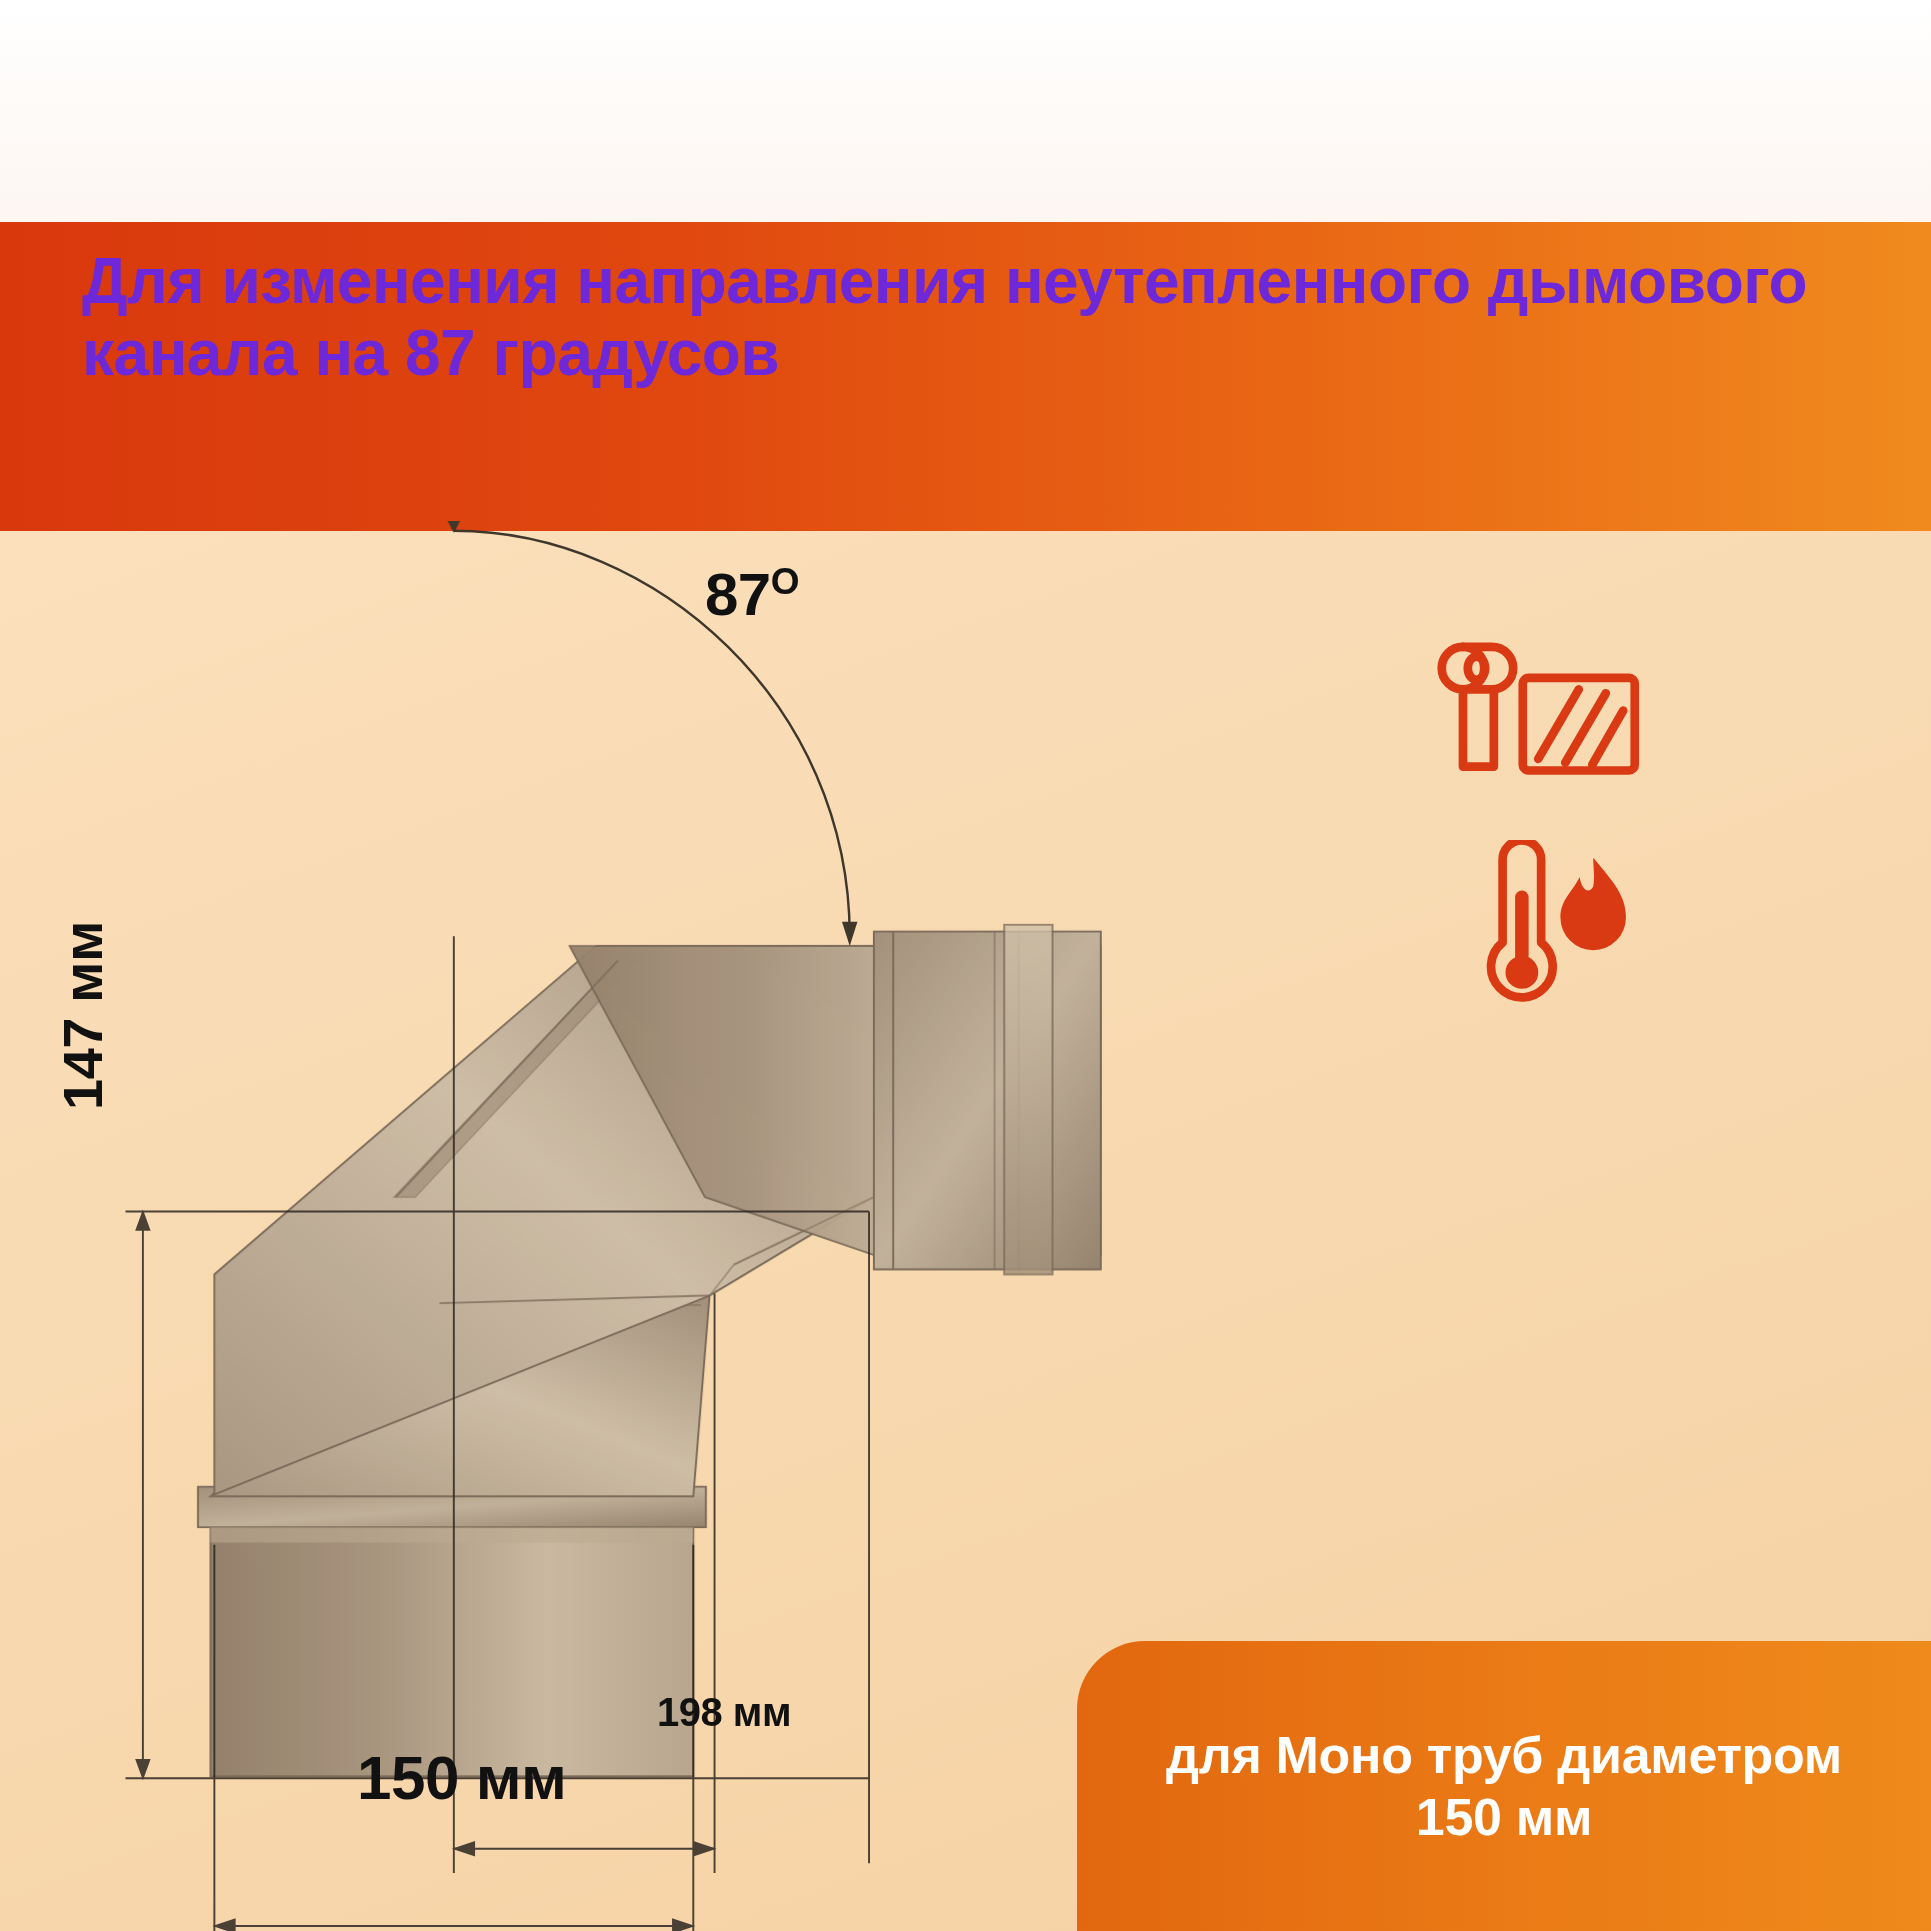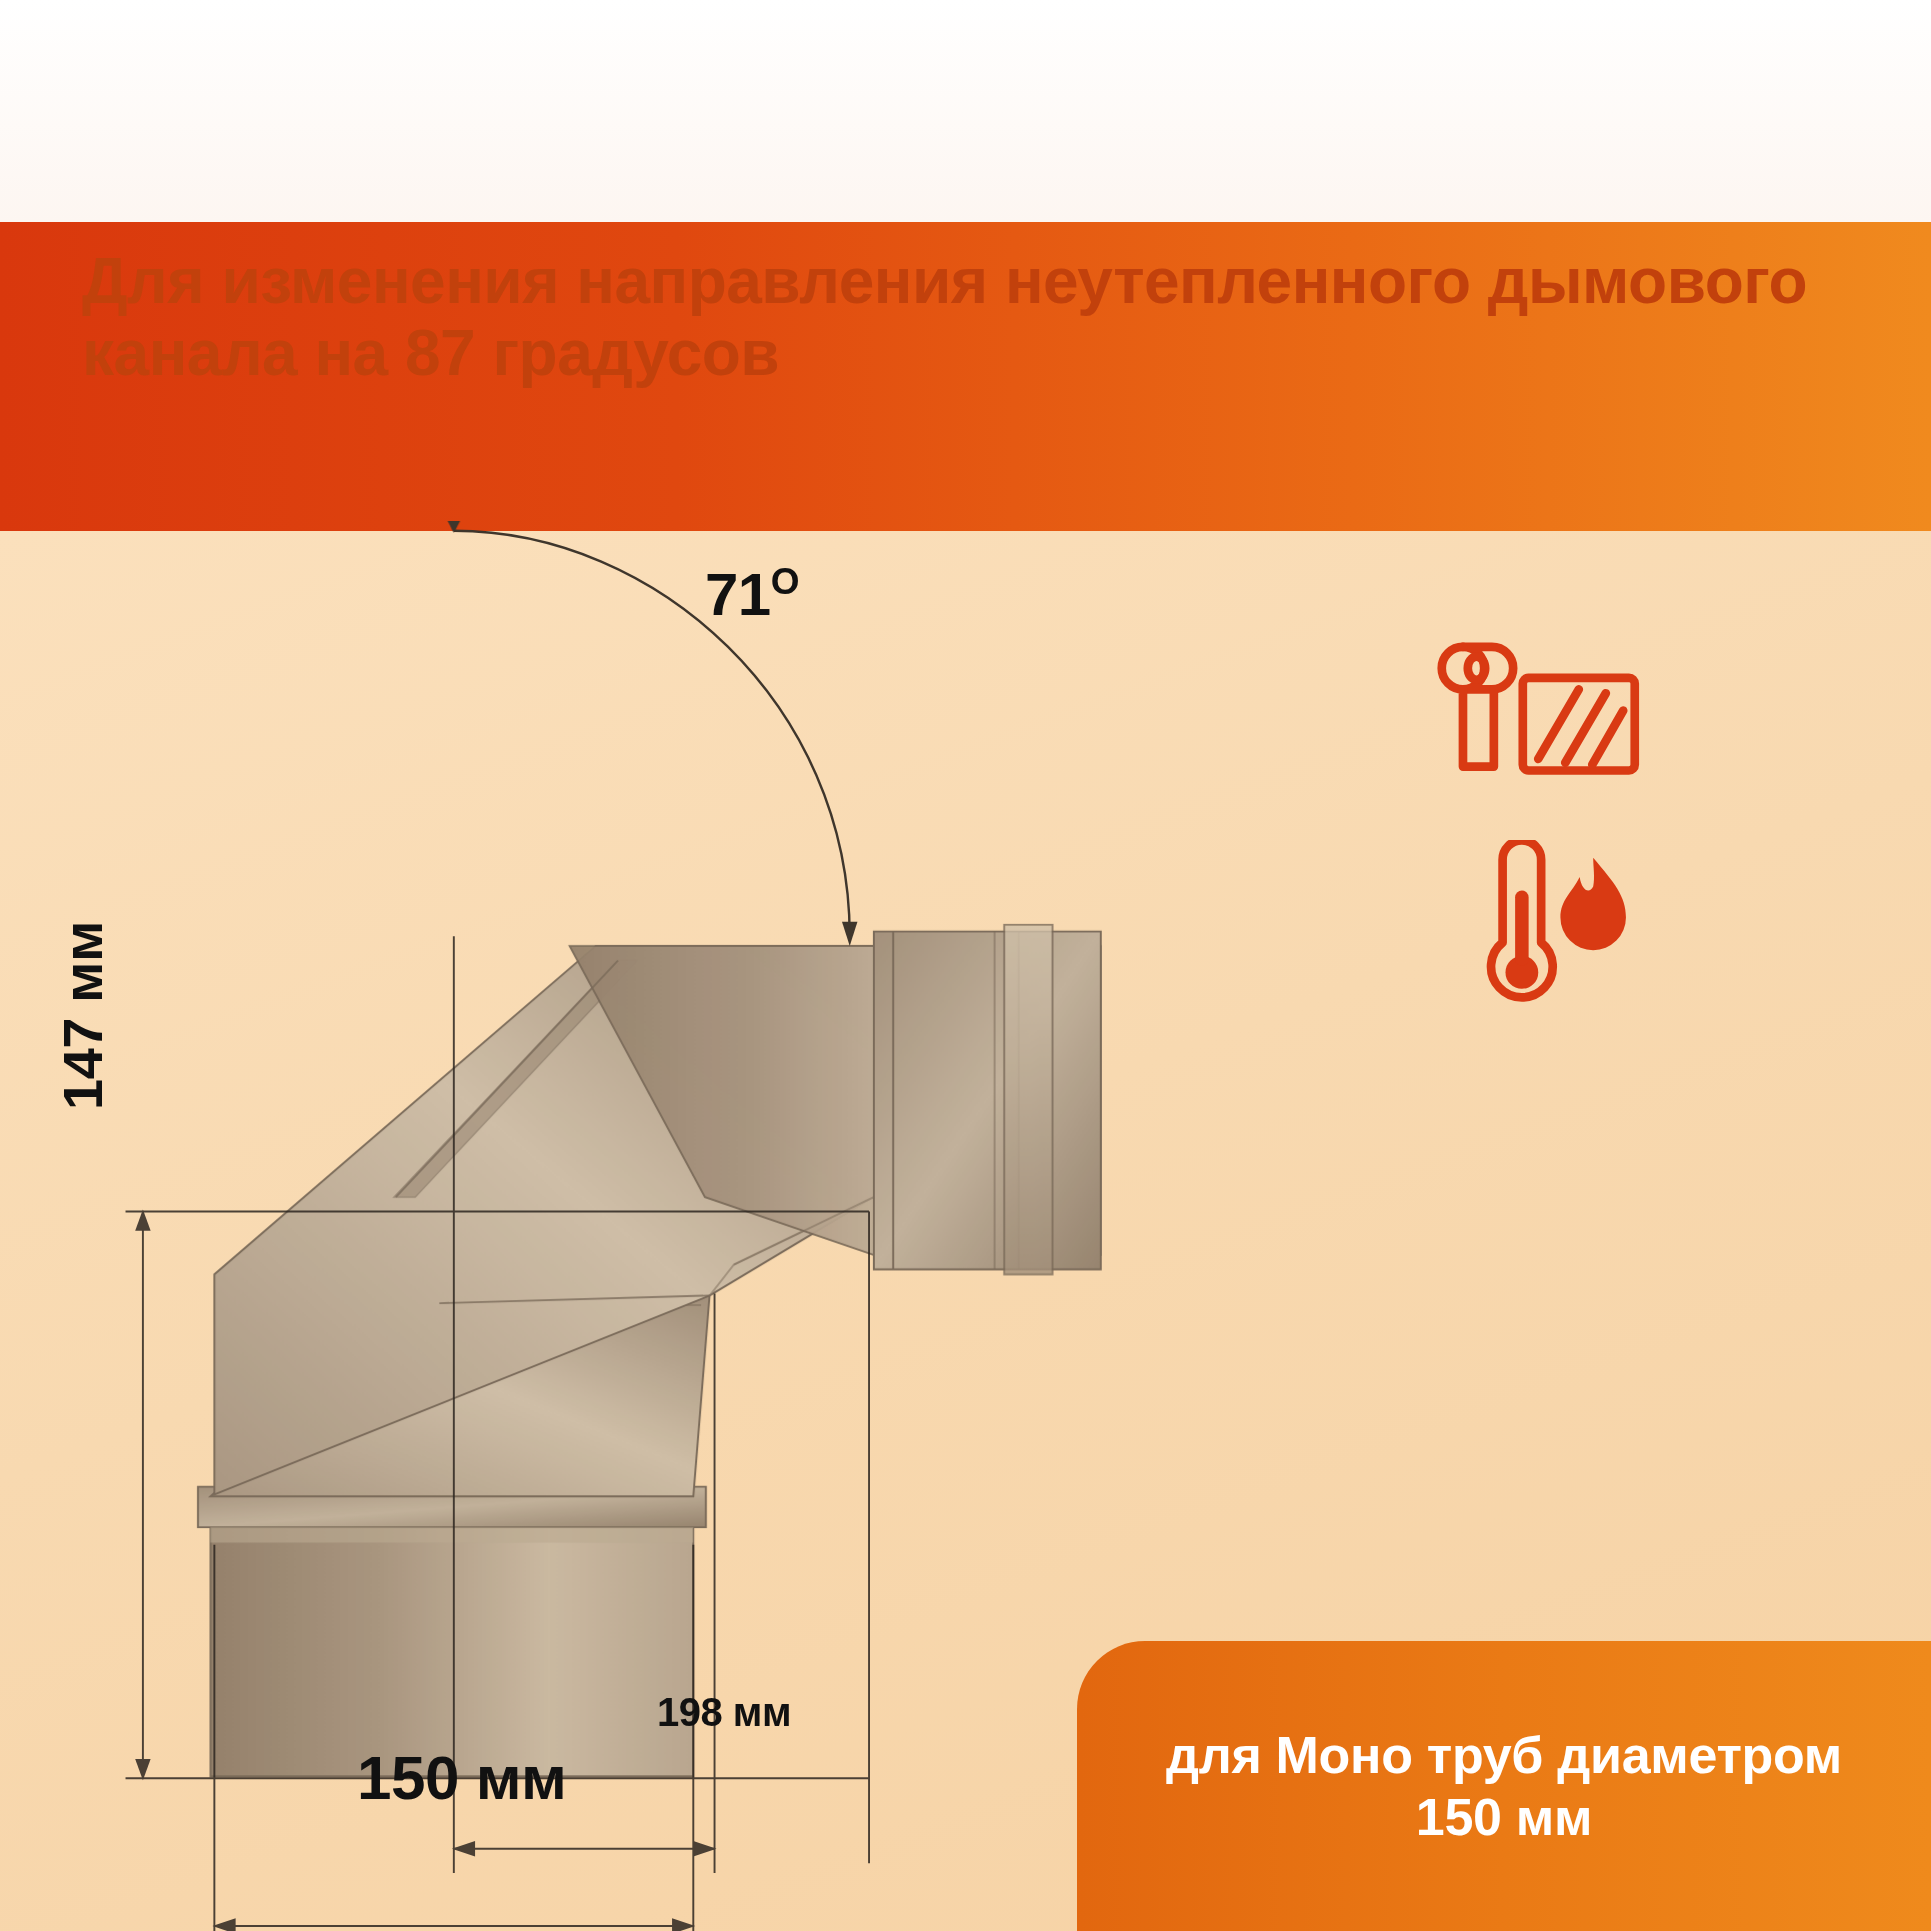--- a/index.html
+++ b/index.html
@@ -17,21 +17,21 @@
     background:linear-gradient(180deg,#ffffff 0%,#fdf6f1 100%);
   }
 
   
   .headline-band{
     position:absolute;left:0;top:222px;width:1931px;height:309px;
     background:linear-gradient(90deg,#d9380d 0%,#e0480f 35%,#ea6a15 70%,#f08a1e 100%);
   }
   .headline{
     position:absolute;left:82px;top:246px;width:1738px;
-    color:#c2410c;
+    color:#6d28d9;
     font-size:64px;
     font-weight:bold;
     line-height:1.12;
     letter-spacing:-0.5px;
   }
 
   
   .body-bg{
     position:absolute;left:0;top:531px;width:1931px;height:1400px;
     background:linear-gradient(160deg,#fbe0bc 0%,#f8d9b0 45%,#f6d2a4 100%);
@@ -185,21 +185,21 @@
         <path d="M718,1060 L718,1480"></path>
         <path d="M222,1455 L718,1455"></path>
         <path d="M244,1447 L220,1455 L244,1463" fill="#2d2620" stroke="none"></path>
         <path d="M696,1447 L720,1455 L696,1463" fill="#2d2620" stroke="none"></path>
 
         <path d="M900,715 L900,1390"></path>
       </g>
     </svg>
   </div>
 
-  <div class="dim dim-angle"><span>71</span><sup>O</sup></div>
+  <div class="dim dim-angle"><span>87</span><sup>O</sup></div>
   <div class="dim dim-147">147 мм</div>
   <div class="dim dim-198">198 мм</div>
   <div class="dim dim-150">150 мм</div>
 
   <div class="features">
 
     <div class="feature-block">
       <svg class="feature-icon" width="222" height="193" viewBox="0 0 230 200" xmlns="http://www.w3.org/2000/svg">
         <g fill="none" stroke="#d93a13" stroke-width="9" stroke-linejoin="round" stroke-linecap="round">
           <path d="M30,30 h30 a22,22 0 0 1 0,44 h-30 a22,22 0 0 0 0,-44 z"></path>

